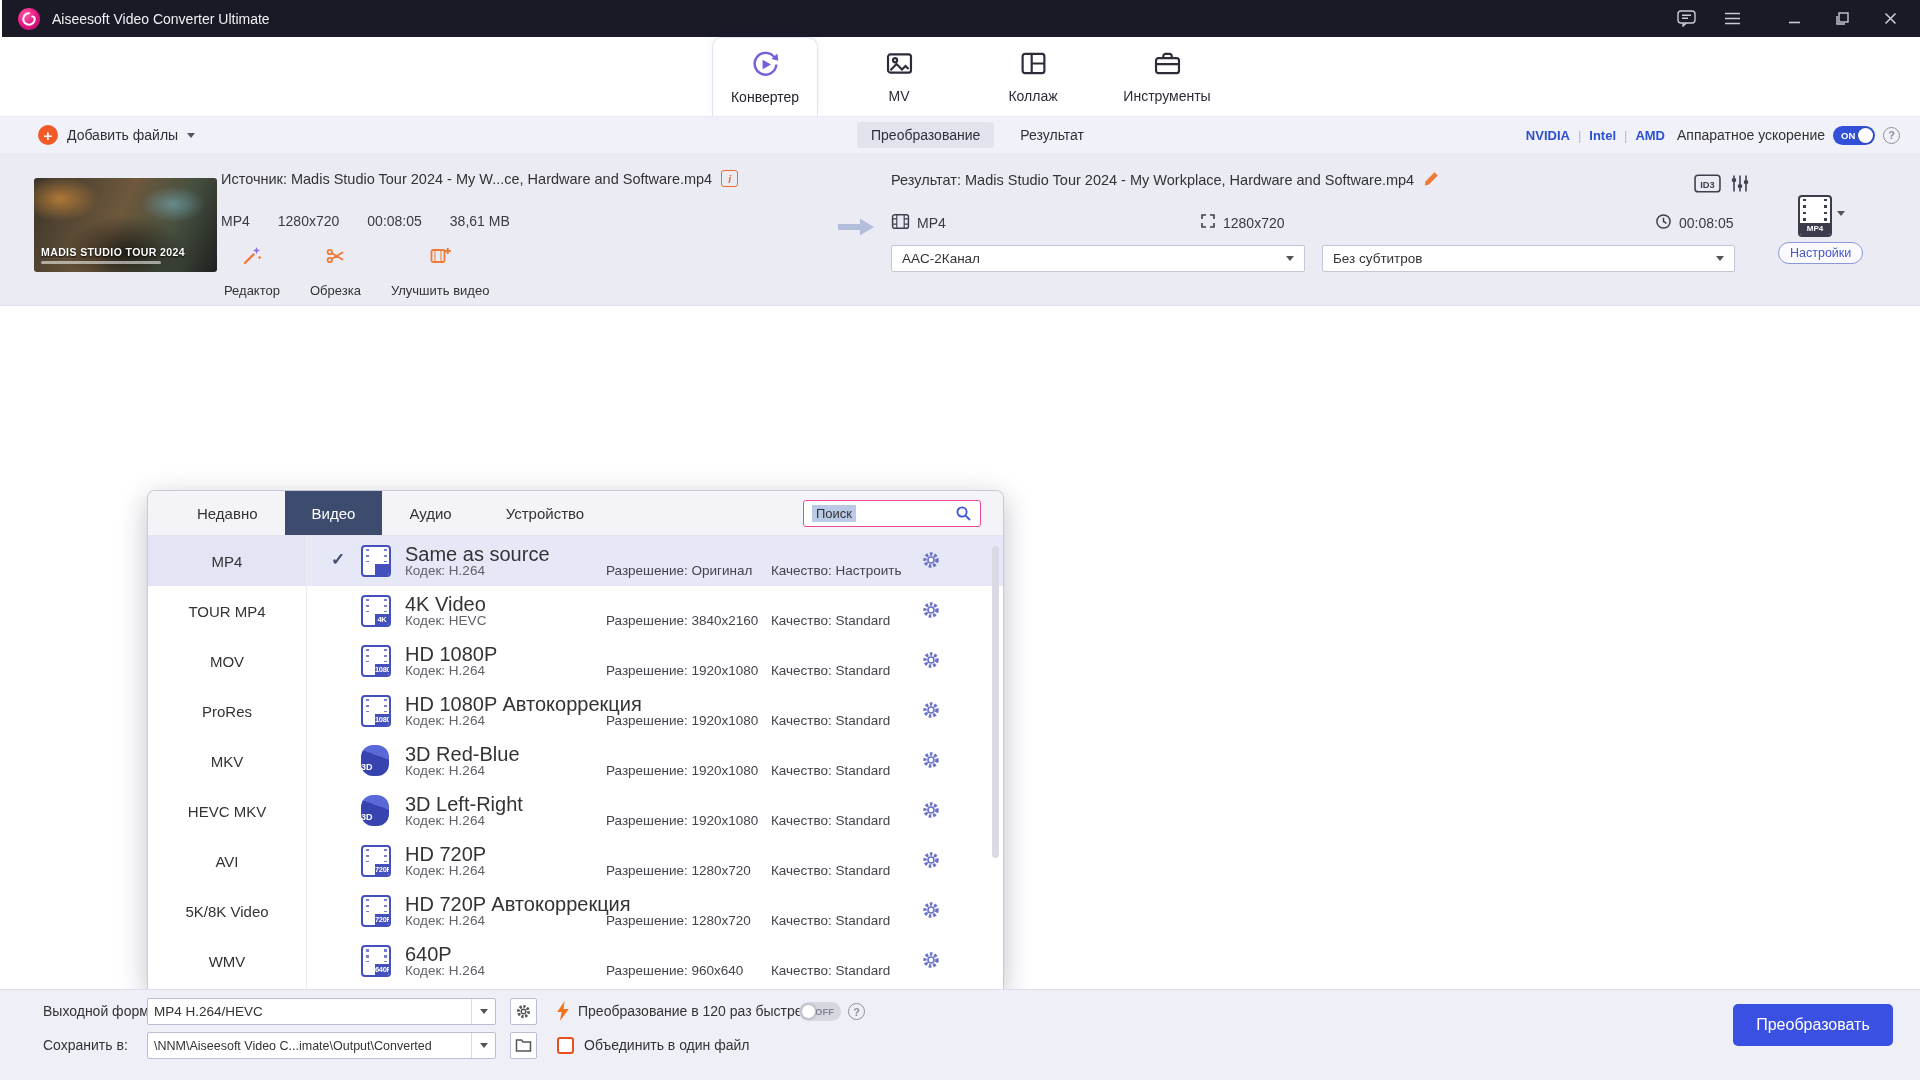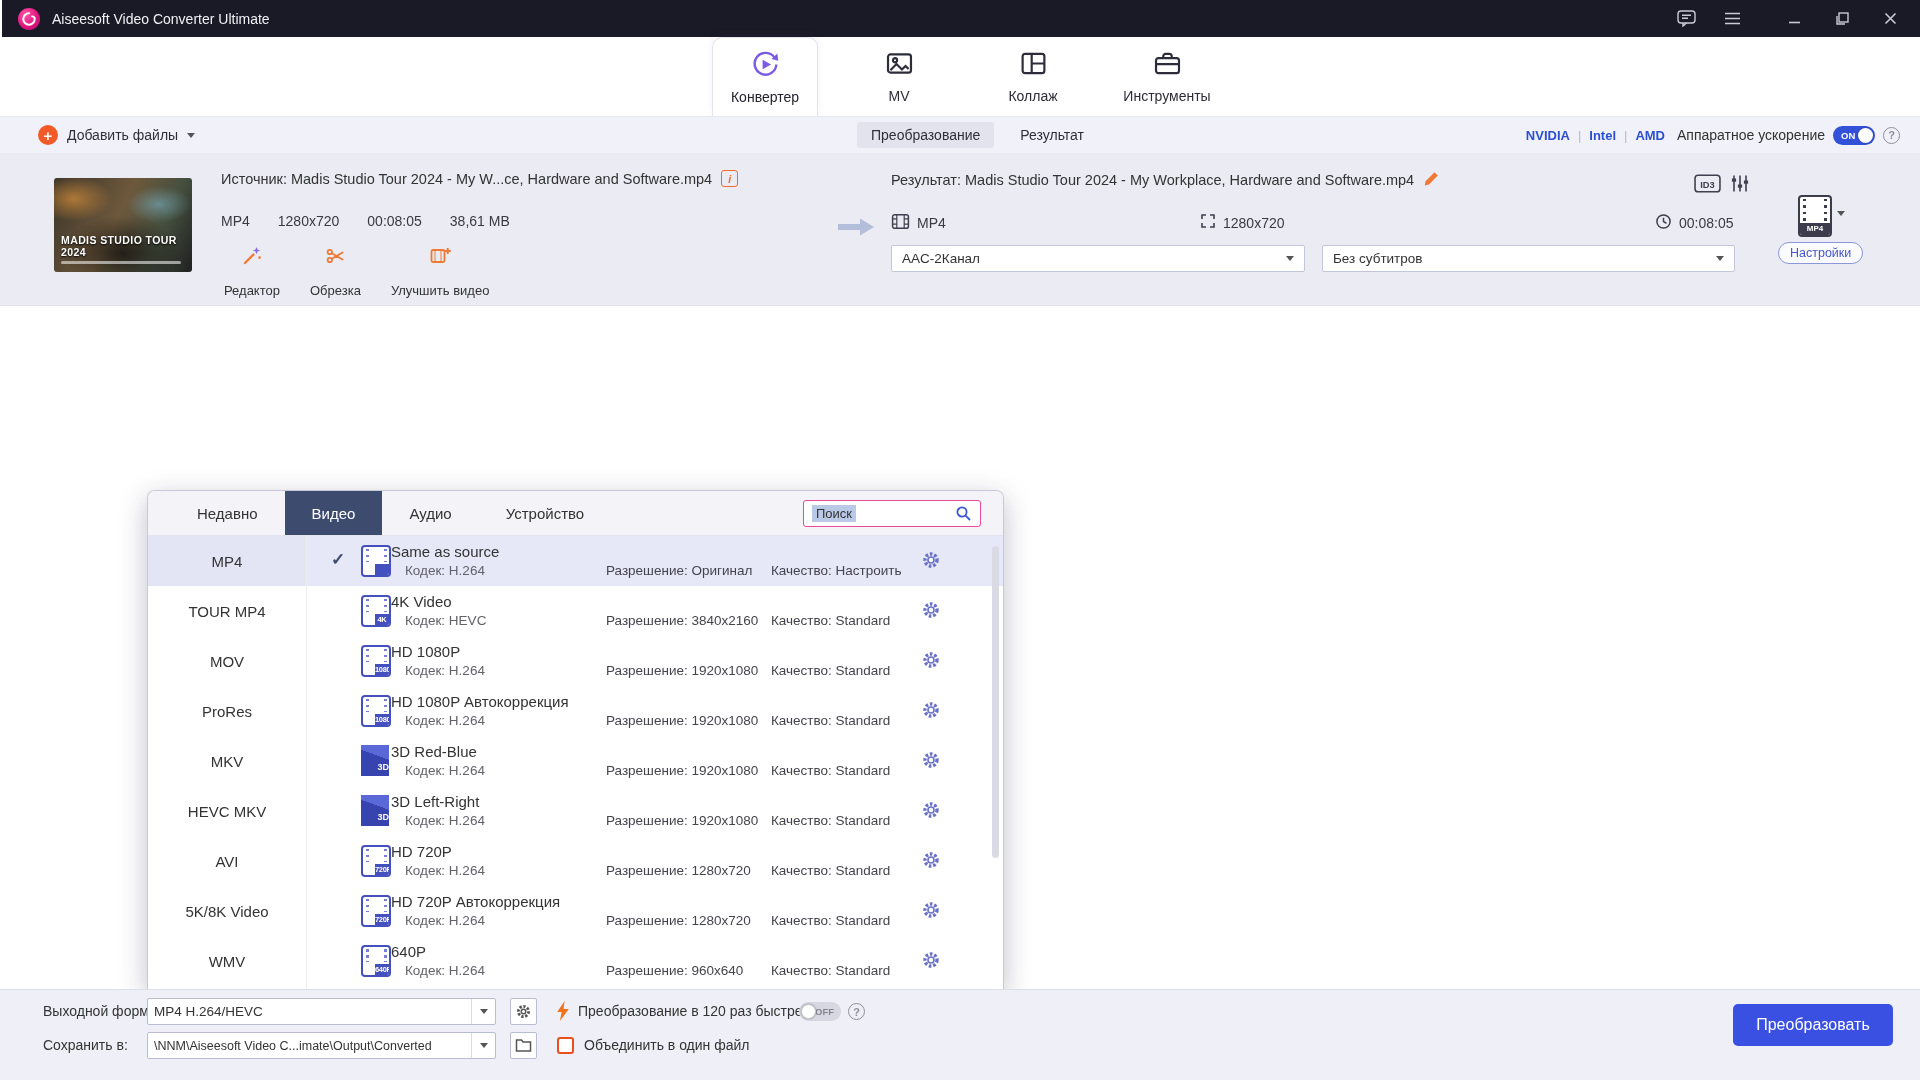--- a/index.html
+++ b/index.html
@@ -36,21 +36,21 @@
   .pill{position:relative;width:42px;height:19px;border-radius:10px;font-size:9.5px;font-weight:bold;cursor:pointer;flex:0 0 auto}
   .pill .knob{position:absolute;top:2px;width:15px;height:15px;border-radius:50%;background:#fff;box-shadow:0 0 2px rgba(0,0,0,.35)}
   .pill-on{background:#3250d8;color:#fff;line-height:19px;padding-left:8px;text-align:left}
   .pill-on .knob{right:2px}
   .pill-off{background:#d6d7e0;color:#85858f;line-height:19px;padding-right:7px;text-align:right}
   .pill-off .knob{left:2px;border:1px solid #c3c4cd}
   .q-ic{width:17px;height:17px;border:1.5px solid #8f8f9c;border-radius:50%;color:#8f8f9c;font-size:11px;font-weight:bold;display:flex;align-items:center;justify-content:center;cursor:pointer;flex:0 0 auto}
 
   
   .filearea{position:absolute;top:153px;left:0;width:100%;height:153px;background:#eaebf3;border-bottom:1px solid #e0e1ea}
-  .thumb{position:absolute;left:54px;top:25px;width:138px;height:94px;border-radius:3px;overflow:hidden;cursor:pointer;
+  .thumb{position:absolute;left:34px;top:25px;width:183px;height:94px;border-radius:3px;overflow:hidden;cursor:pointer;
     background:
       radial-gradient(46px 26px at 76% 28%, rgba(125,185,205,.55), transparent 70%),
       radial-gradient(55px 32px at 14% 22%, rgba(255,165,60,.55), transparent 70%),
       radial-gradient(80px 50px at 50% 80%, rgba(25,22,18,.85), transparent 75%),
       linear-gradient(115deg,#3a342a,#6e583c 45%,#46503f 72%,#1f2020)}
   .thumb .t-title{position:absolute;left:7px;bottom:14px;color:#fff;font-size:10.5px;font-weight:bold;letter-spacing:.4px;text-shadow:0 1px 2px #000}
   .thumb .t-bar{position:absolute;left:7px;bottom:8px;width:120px;height:3px;background:rgba(255,255,255,.55);border-radius:2px}
   .fa-src{position:absolute;left:221px;top:17px;display:flex;align-items:center;gap:9px;font-size:14.5px;color:#333}
   .info-ic{width:17px;height:17px;border:1.5px solid #ef6a2e;border-radius:3px;color:#ef6a2e;font-size:10.5px;font-weight:bold;font-style:italic;display:flex;align-items:center;justify-content:center;cursor:pointer}
   .fa-meta{position:absolute;left:221px;top:60px;font-size:14px;color:#3a3a42;display:flex;gap:28px}
@@ -85,30 +85,30 @@
   .psearch .mag{margin-left:auto;display:flex}
   .popup-body{display:flex;height:454px}
   .psidebar{width:159px;border-right:1px solid #ececf2;flex:0 0 auto}
   .pside-item{height:50px;display:flex;align-items:center;justify-content:center;font-size:15px;color:#333;cursor:pointer}
   .pside-item.selected{background:#e3e5f5}
   .plist{flex:1;position:relative}
   .prow{height:50px;position:relative;cursor:pointer}
   .prow.selected{background:#e6e8f7}
   .r-check{position:absolute;left:24px;top:13px;color:#3d4c6f;font-size:17px;font-weight:bold}
   .r-badge{position:absolute;left:54px;top:9px}
-  .r-title{position:absolute;left:84px;top:7px;font-size:15px;color:#333;white-space:nowrap}
+  .r-title{position:absolute;left:98px;top:7px;font-size:20px;color:#333;white-space:nowrap}
   .r-codec{position:absolute;left:98px;top:27px;font-size:13.5px;color:#62626b;white-space:nowrap}
   .r-res{position:absolute;left:299px;top:27px;font-size:13.5px;color:#44444d;white-space:nowrap}
   .r-qual{position:absolute;left:464px;top:27px;font-size:13.5px;color:#44444d;white-space:nowrap}
   .r-gear{position:absolute;right:62px;top:14px;cursor:pointer;display:flex}
   .badge-film{display:block;width:30px;height:32px;border:2px solid #4450bd;border-radius:4px;background:#fff;position:relative;overflow:hidden}
   .badge-film::before,.badge-film::after{content:"";position:absolute;top:2px;bottom:13px;width:3px;background:repeating-linear-gradient(to bottom,#7780d4 0 2.5px,transparent 2.5px 6px)}
   .badge-film::before{left:2.5px}.badge-film::after{right:2.5px}
   .badge-film .band{position:absolute;left:12px;right:0;bottom:0;height:11px;background:#4450bd;color:#fff;font-size:7.5px;font-weight:bold;text-align:center;line-height:11px;letter-spacing:-.3px}
-  .badge-cube{display:flex;width:28px;height:31px;background:linear-gradient(200deg,#5a68d8 0 36%,#3743ae 36%);border-radius:0;align-items:flex-end;justify-content:flex-end;color:#fff;font-weight:bold;font-size:9px;padding-bottom:4px}
+  .badge-cube{display:flex;width:28px;height:31px;background:linear-gradient(200deg,#5a68d8 0 36%,#3743ae 36%);border-radius:12px;align-items:flex-end;justify-content:flex-start;color:#fff;font-weight:bold;font-size:9px;padding-bottom:4px}
   .pscroll-track{position:absolute;right:3px;top:45px;bottom:0;width:10px}
   .pscroll{position:absolute;right:1px;top:10px;width:7px;height:312px;background:#d9dae3;border-radius:4px;cursor:pointer}
 
   
   .bottombar{position:absolute;top:989px;left:0;width:100%;height:91px;background:#eff0f7;border-top:1px solid #dddee9}
   .b-label{position:absolute;left:43px;height:27px;line-height:27px;font-size:14px;color:#333}
   .b-dd{position:absolute;left:147px;width:349px;height:27px;background:#fff;border:1px solid #b9bdd2;border-radius:2px;display:flex;align-items:center;cursor:pointer}
   .b-dd .val{padding-left:6px;font-size:13.5px;color:#333;white-space:nowrap;overflow:hidden}
   .b-dd .cbox{margin-left:auto;width:24px;height:100%;border-left:1px solid #d8dae4;display:flex;align-items:center;justify-content:center;flex:0 0 auto}
   .b-btn{position:absolute;left:510px;width:27px;height:27px;background:#fff;border:1px solid #b9bdd2;border-radius:2px;display:flex;align-items:center;justify-content:center;cursor:pointer}

